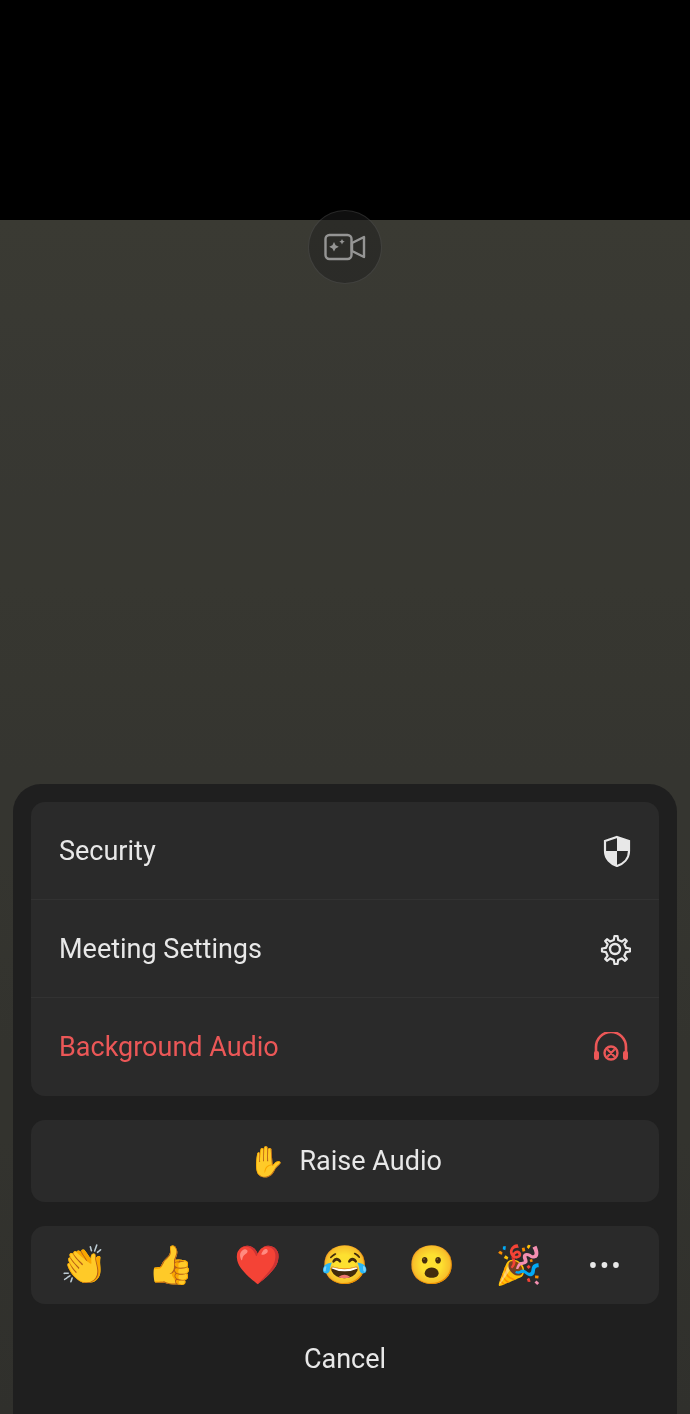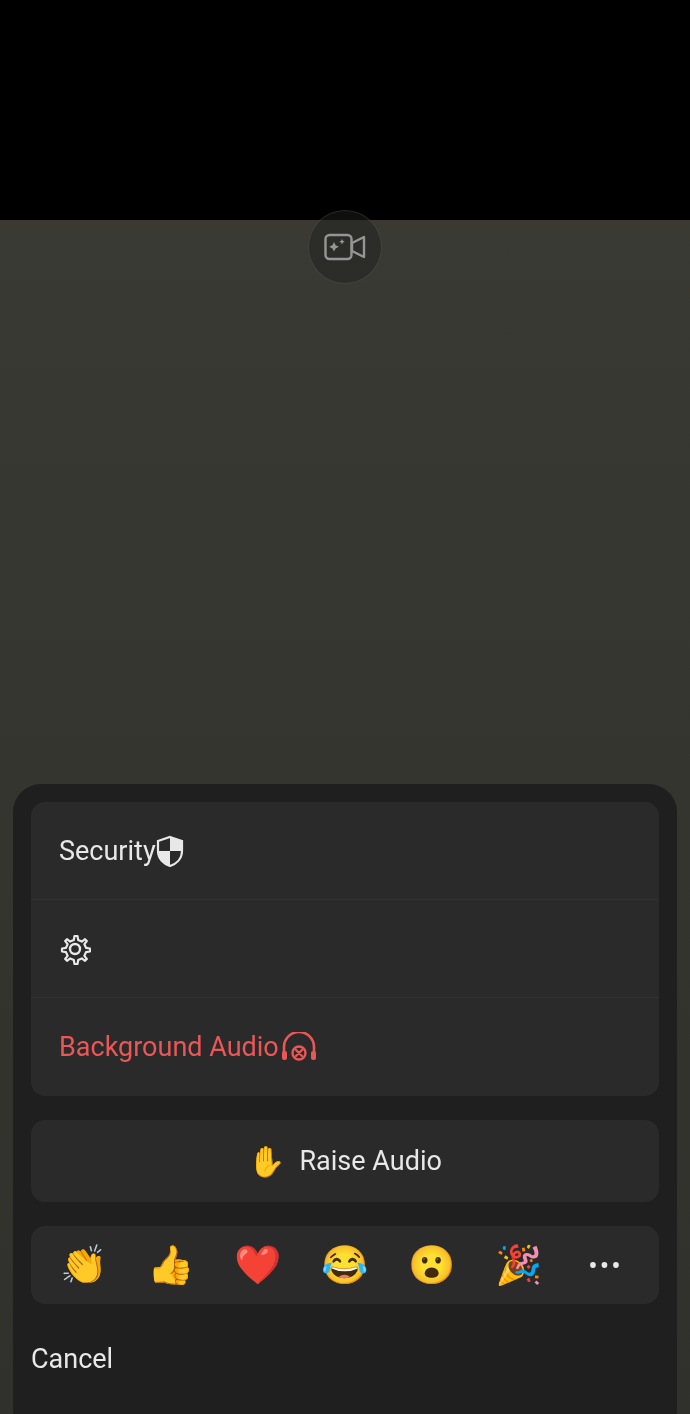--- a/index.html
+++ b/index.html
@@ -59,20 +59,21 @@
     z-index: 10;
   }
   .menu-list {
     background: #2a2a2a;
     border-radius: 14px;
     overflow: hidden;
   }
   .menu-item {
     display: flex;
     align-items: center;
+    justify-content: space-between;
     height: 98px;
     padding: 0 28px;
     border-bottom: 1px solid rgba(255,255,255,0.04);
   }
   .menu-item:last-child { border-bottom: none; }
   .menu-item .label {
     font-size: 27px;
     color: #e8e8e8;
     font-weight: 400;
   }
@@ -131,21 +132,21 @@
     letter-spacing: 2px;
     width: 56px;
     text-align: center;
   }
 
   .cancel {
     margin-top: 20px;
     height: 70px;
     display: flex;
     align-items: center;
-    justify-content: flex-start;
+    justify-content: center;
     font-size: 27px;
     color: #e8e8e8;
     margin-bottom: 10px;
   }
 
   svg { display: block; }
 </style>
 </head>
 <body>
 
@@ -174,20 +175,21 @@
           <svg width="28" height="32" viewBox="0 0 28 32">
             <path d="M14 2 L26 6 V16 C26 24 20 29 14 31 C8 29 2 24 2 16 V6 Z" fill="none" stroke="#e8e8e8" stroke-width="2.2"></path>
             <path d="M14 2 L26 6 V16 C26 16 14 16 14 16 Z" fill="#e8e8e8"></path>
             <path d="M14 16 L14 31 C8 29 2 24 2 16 Z" fill="#e8e8e8"></path>
           </svg>
         </span>
       </div>
 
 
       <div class="menu-item">
+        <span class="label">Meeting Settings</span>
         <span class="icon">
           <svg width="32" height="32" viewBox="0 0 32 32">
             <circle cx="16" cy="16" r="5" fill="none" stroke="#e8e8e8" stroke-width="2.4"></circle>
             <path d="M16 3 L18.5 3 L19.2 7 L22.8 8.6 L26 6.2 L27.8 8 L25.4 11.2 L27 14.8 L31 15.5 L31 18.5 L27 19.2 L25.4 22.8 L27.8 26 L26 27.8 L22.8 25.4 L19.2 27 L18.5 31 L15.5 31 L14.8 27 L11.2 25.4 L8 27.8 L6.2 26 L8.6 22.8 L7 19.2 L3 18.5 L3 15.5 L7 14.8 L8.6 11.2 L6.2 8 L8 6.2 L11.2 8.6 L14.8 7 L15.5 3 Z" fill="none" stroke="#e8e8e8" stroke-width="2.2" stroke-linejoin="round"></path>
           </svg>
         </span>
       </div>
 
 
       <div class="menu-item danger">

